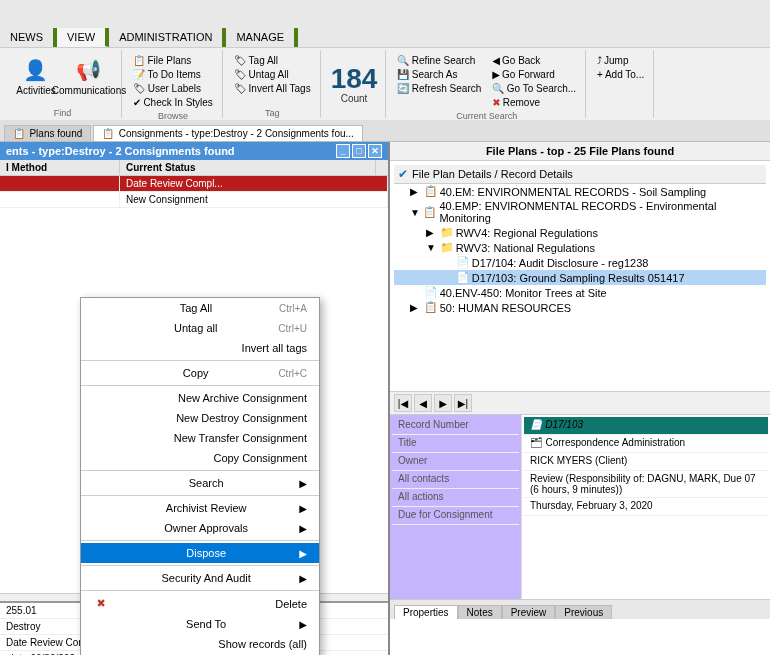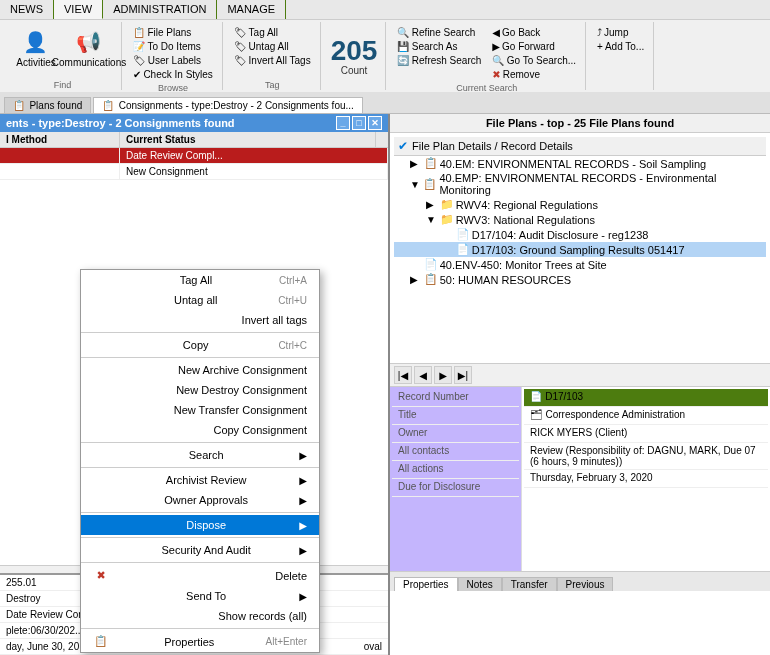--- a/index.html
+++ b/index.html
@@ -1,18 +1,18 @@
 <!DOCTYPE html>
 <html><head>
   <meta charset="utf-8">
   <style>
     * { box-sizing: border-box; margin: 0; padding: 0; }
     body { font-family: 'Segoe UI', Tahoma, Geneva, Verdana, sans-serif; font-size: 11px; background: #f0f0f0; width: 770px; height: 655px; overflow: hidden; }
     .ribbon-tabs { display: flex; background: #e8e8e8; border-bottom: 1px solid #ccc; }
-    .ribbon-tab { padding: 3px 10px; font-size: 11px; cursor: pointer; border-right: 1px solid #4d7c0f; }
+    .ribbon-tab { padding: 3px 10px; font-size: 11px; cursor: pointer; border-right: 4px solid #4d7c0f; margin-top: 28px; }
     .ribbon-tab.active { background: #f5f5f5; border-bottom: 1px solid #f5f5f5; }
     .ribbon-content { display: flex; align-items: stretch; padding: 2px 4px; gap: 2px; height: 72px; }
     .ribbon-group { display: flex; flex-direction: column; border-right: 1px solid #ccc; padding: 0 6px; }
     .ribbon-group-label { font-size: 9px; color: #666; text-align: center; margin-top: auto; padding-top: 2px; }
     .ribbon-group-content { display: flex; flex-wrap: wrap; align-items: flex-start; gap: 1px; flex: 1; padding-top: 4px; }
     .ribbon-btn { display: flex; align-items: center; gap: 3px; padding: 2px 4px; cursor: pointer; border-radius: 2px; white-space: nowrap; font-size: 11px; }
     .ribbon-btn .icon { width: 14px; height: 14px; display: inline-flex; align-items: center; justify-content: center; font-size: 12px; }
     .ribbon-btn-large { flex-direction: column; align-items: center; padding: 4px 8px; width: 52px; }
     .ribbon-btn-large .icon { font-size: 20px; width: 24px; height: 24px; }
     .ribbon-btn-large .label { font-size: 10px; text-align: center; }
@@ -58,21 +58,21 @@
     .tree-expand { width: 12px; font-size: 10px; cursor: pointer; }
     .tree-label { font-size: 11px; }
 
     
     .props-panel { border-top: 1px solid #ccc; height: 185px; display: flex; flex-direction: column; }
     .props-content { display: flex; flex: 1; overflow: auto; }
     .props-labels { width: 132px; background: #c4b5fd; border-right: 1px solid #ddd; padding: 2px; }
     .prop-row { padding: 2px 6px; font-size: 10px; color: #555; border-bottom: 1px solid #eee; min-height: 18px; }
     .props-values { flex: 1; padding: 2px; }
     .prop-val { padding: 2px 6px; font-size: 10px; border-bottom: 1px solid #eee; min-height: 18px; }
-    .prop-val.highlighted { background: #4d7c0f; }
+    .prop-val.highlighted { background: #0f766e; font-style: italic; }
 
     
     .bottom-tabs { display: flex; border-top: 1px solid #ccc; background: #e8e8e8; height: 20px; align-items: flex-end; padding-left: 4px; }
     .btab { padding: 1px 8px; background: #d0d0d0; border: 1px solid #bbb; border-bottom: none; font-size: 10px; cursor: pointer; }
     .btab.active { background: #fff; }
 
     
     .nav-row { display: flex; align-items: center; gap: 2px; padding: 2px 4px; background: #f0f0f0; border-top: 1px solid #ccc; }
     .nav-btn { width: 18px; height: 18px; border: 1px solid #ccc; background: #e8e8e8; cursor: pointer; display: flex; align-items: center; justify-content: center; font-size: 10px; }
 
@@ -140,21 +140,21 @@
       </div>
       <div class="ribbon-btn small-btn">
         <span>🏷</span>
         <span>Invert All Tags</span>
       </div>
     </div>
     <div class="ribbon-group-label">Tag</div>
   </div>
 
   <div class="ribbon-count-group">
-    <span class="count-number blue-text">205</span>
+    <span class="count-number blue-text">184</span>
     <span class="count-label">Count</span>
   </div>
 
   <div class="ribbon-group">
     <div class="ribbon-group-content">
       <div style="display:flex; flex-direction:column; gap:1px;">
         <div class="ribbon-btn small-btn">
           <span>🔍</span>
           <span>Refine Search</span>
         </div>
@@ -423,38 +423,38 @@
     </div>
 
     <div class="props-panel">
       <div class="props-content">
         <div class="props-labels">
           <div class="prop-row">Record Number</div>
           <div class="prop-row">Title</div>
           <div class="prop-row">Owner</div>
           <div class="prop-row">All contacts</div>
           <div class="prop-row">All actions</div>
-          <div class="prop-row">Due for Disclosure</div>
+          <div class="prop-row">Due for Consignment</div>
         </div>
         <div class="props-values">
           <div class="prop-val highlighted">
             <span>📄</span>
             <span>D17/103</span>
           </div>
           <div class="prop-val">
             <span>🗂</span>
             <span>Correspondence Administration</span>
           </div>
           <div class="prop-val">RICK MYERS (Client)</div>
           <div class="prop-val">Review (Responsibility of: DAGNU, MARK, Due 07 (6 hours, 9 minutes))</div>
           <div class="prop-val">Thursday, February 3, 2020</div>
         </div>
       </div>
     </div>
 
     <div class="bottom-tabs">
       <div class="btab active">Properties</div>
       <div class="btab">Notes</div>
-      <div class="btab">Transfer</div>
+      <div class="btab">Preview</div>
       <div class="btab">Previous</div>
     </div>
   </div>
 </div>
 
 </body></html>

